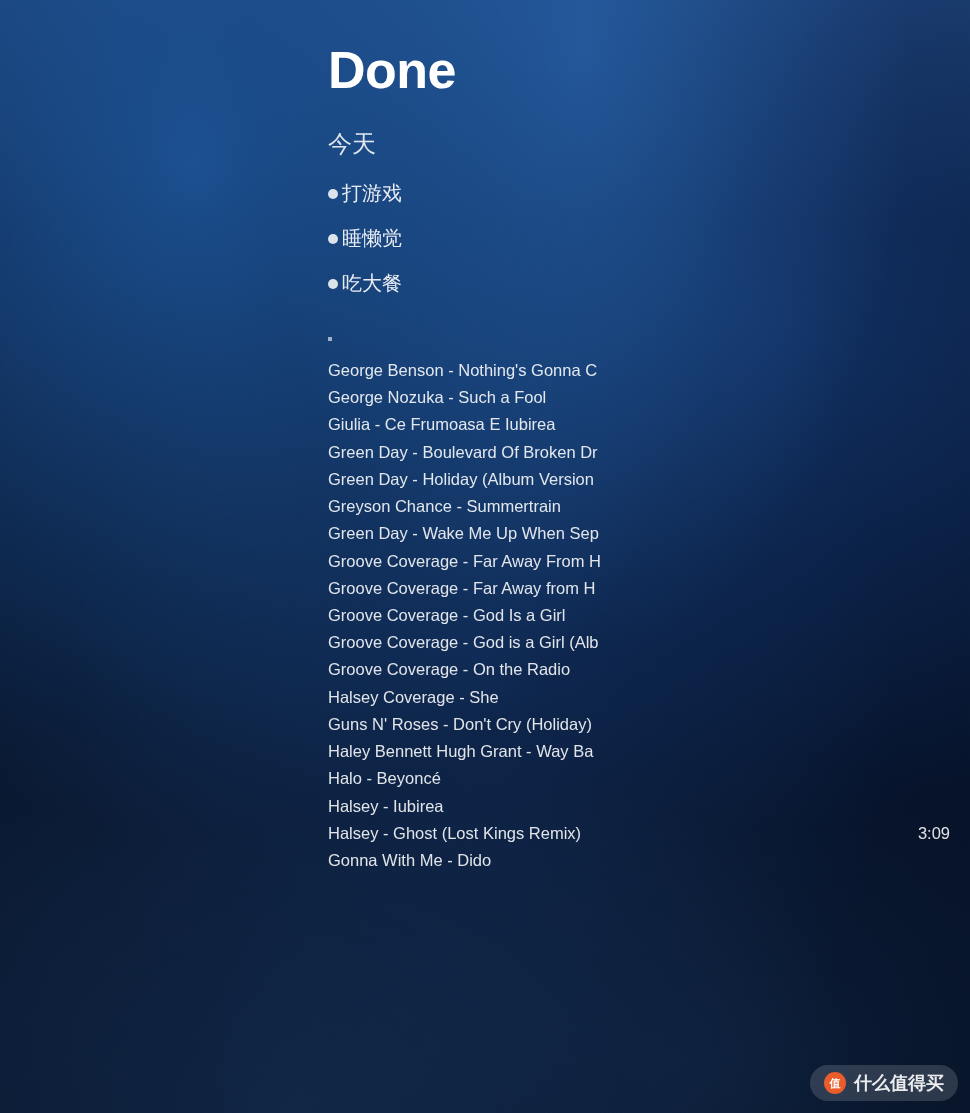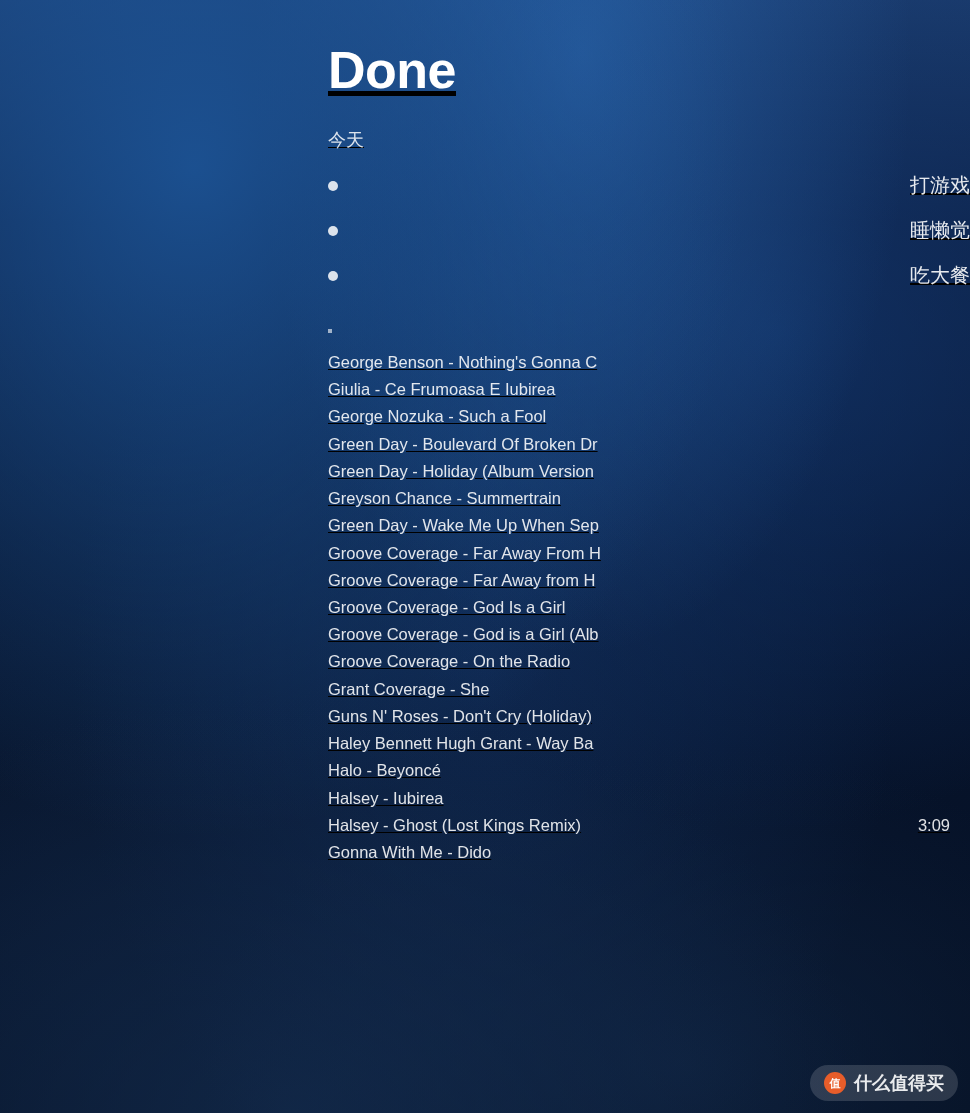--- a/index.html
+++ b/index.html
@@ -39,51 +39,49 @@
       background:
         radial-gradient(ellipse at 30% 100%, rgba(20, 45, 80, 0.7) 0%, transparent 60%),
         radial-gradient(ellipse at 70% 90%, rgba(15, 35, 65, 0.8) 0%, transparent 50%);
       z-index: 1;
     }
 
     .content {
       position: relative;
       z-index: 2;
       padding: 40px 0 0 328px;
-      text-decoration: underline;
     }
 
     .title {
       font-size: 52px;
       font-weight: 700;
       color: #ffffff;
       margin-bottom: 28px;
       letter-spacing: -0.5px;
     }
 
     .section-header {
-      font-size: 18px;
+      font-size: 24px;
       color: rgba(255, 255, 255, 0.85);
       margin-bottom: 20px;
       font-weight: 400;
     }
 
     .task-list {
       list-style: none;
       margin-bottom: 40px;
     }
 
     .task-item {
       display: flex;
       align-items: center;
       gap: 4px;
       margin-bottom: 18px;
       font-size: 20px;
       color: rgba(255, 255, 255, 0.9);
-      justify-content: space-between;
     }
 
     .bullet {
       width: 10px;
       height: 10px;
       border-radius: 50%;
       background-color: rgba(255, 255, 255, 0.85);
       flex-shrink: 0;
     }
 
@@ -172,26 +170,26 @@
     </li>
     </ul>
 
   <div class="small-indicator"></div>
 
   <ul class="music-list">
   <li class="music-item">
         <span>George Benson - Nothing's Gonna C</span>
       </li>
       <li class="music-item">
+        <span>George Nozuka - Such a Fool</span>
+      </li>
+      <li class="music-item">
         <span>Giulia - Ce Frumoasa E Iubirea</span>
       </li>
       <li class="music-item">
-        <span>George Nozuka - Such a Fool</span>
-      </li>
-      <li class="music-item">
         <span>Green Day - Boulevard Of Broken Dr</span>
       </li>
       <li class="music-item">
         <span>Green Day - Holiday (Album Version</span>
       </li>
       <li class="music-item">
         <span>Greyson Chance - Summertrain</span>
       </li>
       <li class="music-item">
         <span>Green Day - Wake Me Up When Sep</span>
@@ -205,21 +203,21 @@
       <li class="music-item">
         <span>Groove Coverage - God Is a Girl</span>
       </li>
       <li class="music-item">
         <span>Groove Coverage - God is a Girl (Alb</span>
       </li>
       <li class="music-item">
         <span>Groove Coverage - On the Radio</span>
       </li>
       <li class="music-item">
-        <span>Grant Coverage - She</span>
+        <span>Halsey Coverage - She</span>
       </li>
       <li class="music-item">
         <span>Guns N' Roses - Don't Cry (Holiday)</span>
       </li>
       <li class="music-item">
         <span>Haley Bennett Hugh Grant - Way Ba</span>
       </li>
       <li class="music-item">
         <span>Halo - Beyoncé</span>
       </li>

